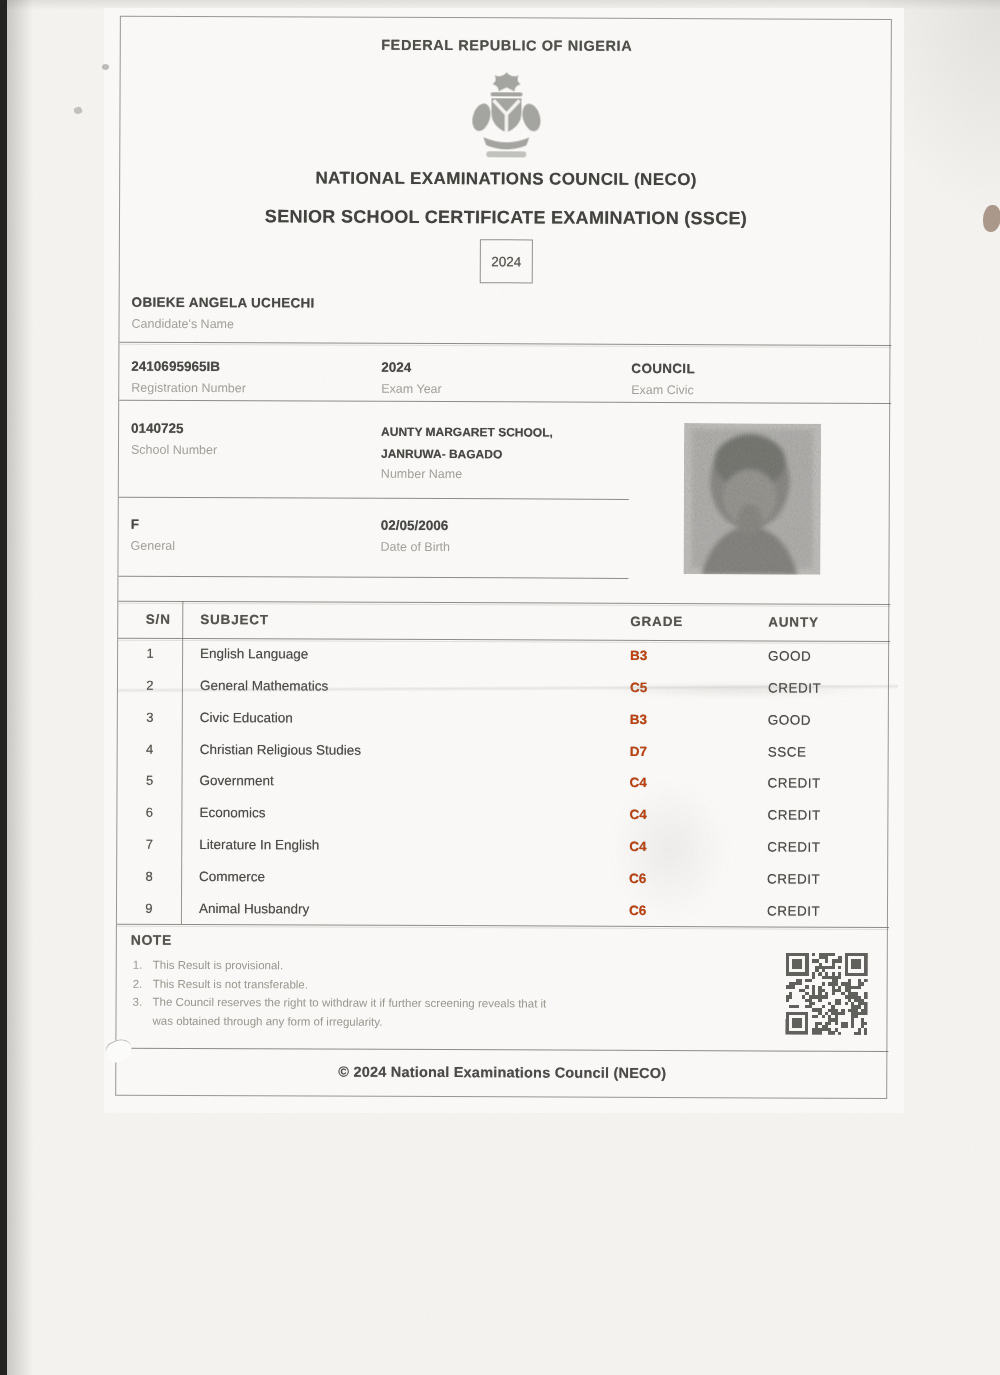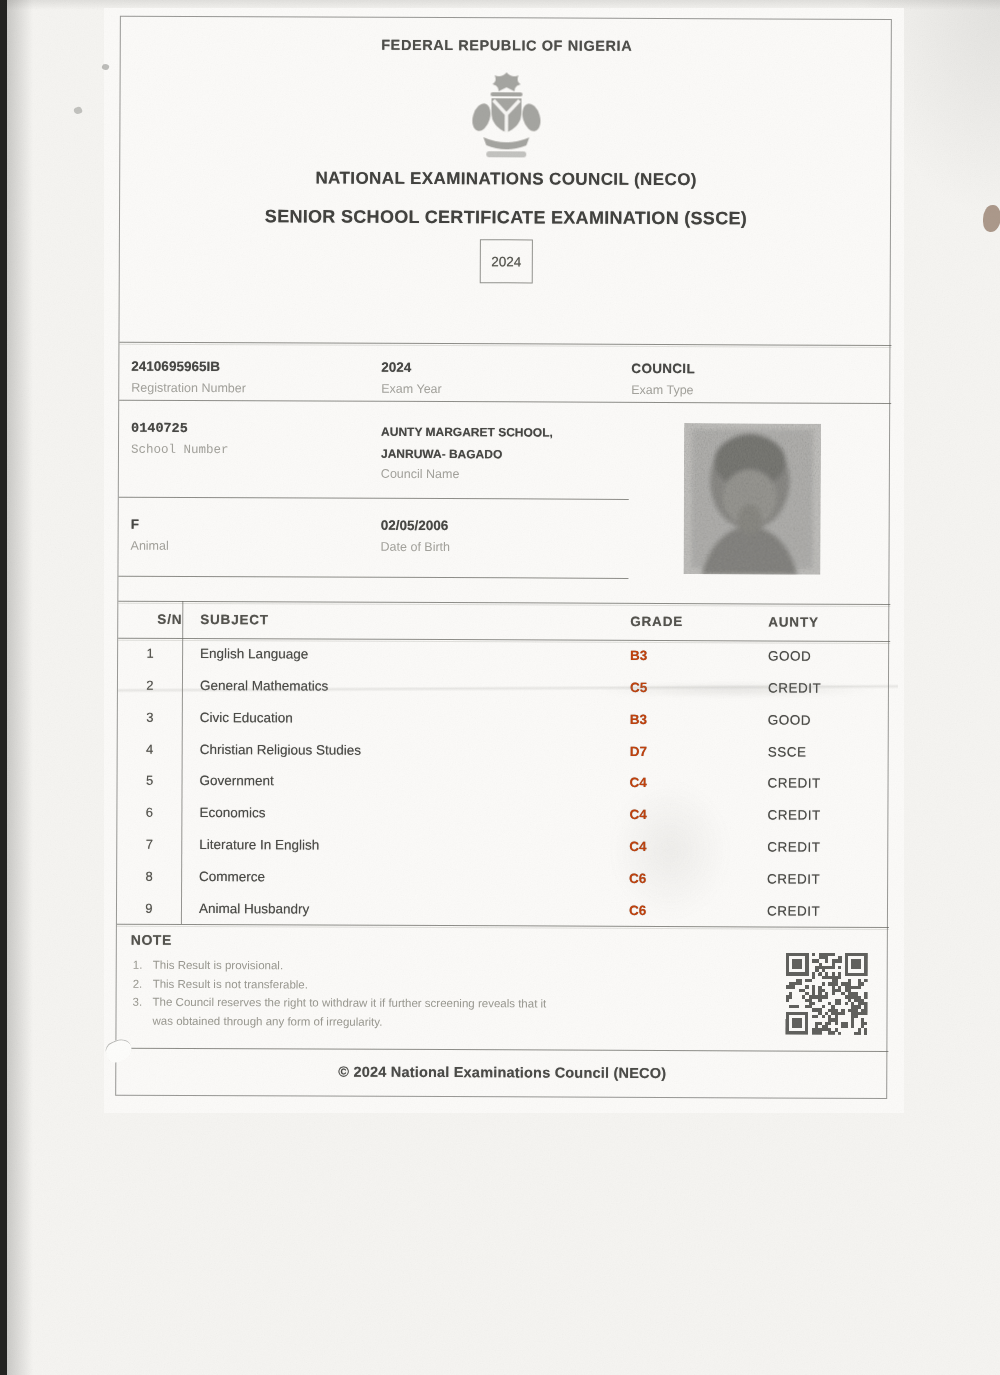--- a/index.html
+++ b/index.html
@@ -52,21 +52,21 @@
 
   .photo { position:absolute; left:565px; top:404px; width:137px; height:151px; }
 
   
   .tbl-vline { position:absolute; left:64px; top:584px; width:1px; height:323px; background:rgba(95,95,90,.65); }
   .tbl-head {
     position:absolute; left:0; top:584px; width:772px; height:37px;
     display:grid; grid-template-columns:64px 448px 138px 1fr; align-items:center;
     font-size:13.5px; font-weight:600; letter-spacing:.8px; color:#54534e;
   }
-  .tbl-head .c-sn { text-align:right;padding-left:16px; }
+  .tbl-head .c-sn { text-align:center;padding-left:16px; }
   .tbl-head .c-sub { padding-left:18px; }
   .tbl-rows {
     position:absolute; left:0; top:621px; width:772px; height:286px;
     display:grid; grid-template-rows:repeat(9,1fr);
   }
   .trow { display:grid; grid-template-columns:64px 448px 138px 1fr; align-items:center; }
   .trow .c-sn { text-align:center; font-size:13px; color:#56554f; }
   .trow .c-sub { padding-left:18px; font-size:13.5px; color:#4b4b47; }
   .trow .c-gr { font-size:13.5px; font-weight:600; color:#c2410c; }
   .trow .c-rm { font-size:13.5px; font-weight:400; letter-spacing:.5px; color:#4b4b47; }
@@ -128,53 +128,57 @@
           <path d="M14 67 q23 10 46 0 l-3 8 q-20 8 -40 0 z"></path>
           <rect x="17" y="81" width="40" height="6" rx="3" opacity=".65"></rect>
         </g>
       </svg>
     </div>
 
     <div class="center-text t-council ink">NATIONAL EXAMINATIONS COUNCIL (NECO)</div>
     <div class="center-text t-exam ink">SENIOR SCHOOL CERTIFICATE EXAMINATION (SSCE)</div>
     <div class="year-box ink">2024</div>
 
+    <div class="field" style="left:12px; top:277px;">
+      <div class="val caps ink">OBIEKE ANGELA UCHECHI</div>
+      <div class="lbl">Candidate's Name</div>
+    </div>
 
     <div class="hline dbl" style="top:325px;"></div>
 
     <div class="field" style="left:12px; top:341px;">
       <div class="val ink">2410695965IB</div>
       <div class="lbl">Registration Number</div>
     </div>
     <div class="field" style="left:262px; top:341px;">
       <div class="val ink">2024</div>
       <div class="lbl">Exam Year</div>
     </div>
     <div class="field" style="left:512px; top:341px;">
       <div class="val caps ink">COUNCIL</div>
-      <div class="lbl">Exam Type</div>
+      <div class="lbl">Exam Civic</div>
     </div>
 
     <div class="hline" style="top:383px;"></div>
 
-    <div class="field" style="left:12px; top:403px;font-family:Liberation Mono, monospace;">
+    <div class="field" style="left:12px; top:403px;">
       <div class="val ink">0140725</div>
       <div class="lbl">School Number</div>
     </div>
     <div class="field" style="left:262px; top:403px;">
       <div class="val2 caps ink">AUNTY MARGARET SCHOOL,</div>
       <div class="val2 caps ink">JANRUWA- BAGADO</div>
-      <div class="lbl" style="margin-top:2px;">Council Name</div>
+      <div class="lbl" style="margin-top:2px;">Number Name</div>
     </div>
 
     <div class="hline partial" style="top:480px;"></div>
 
     <div class="field" style="left:12px; top:499px;">
       <div class="val ink">F</div>
-      <div class="lbl">Animal</div>
+      <div class="lbl">General</div>
     </div>
     <div class="field" style="left:262px; top:499px;">
       <div class="val ink">02/05/2006</div>
       <div class="lbl">Date of Birth</div>
     </div>
 
     <div class="hline partial" style="top:559px;"></div>
 
     <div class="photo">
       <svg width="137" height="151" viewBox="0 0 137 151">

